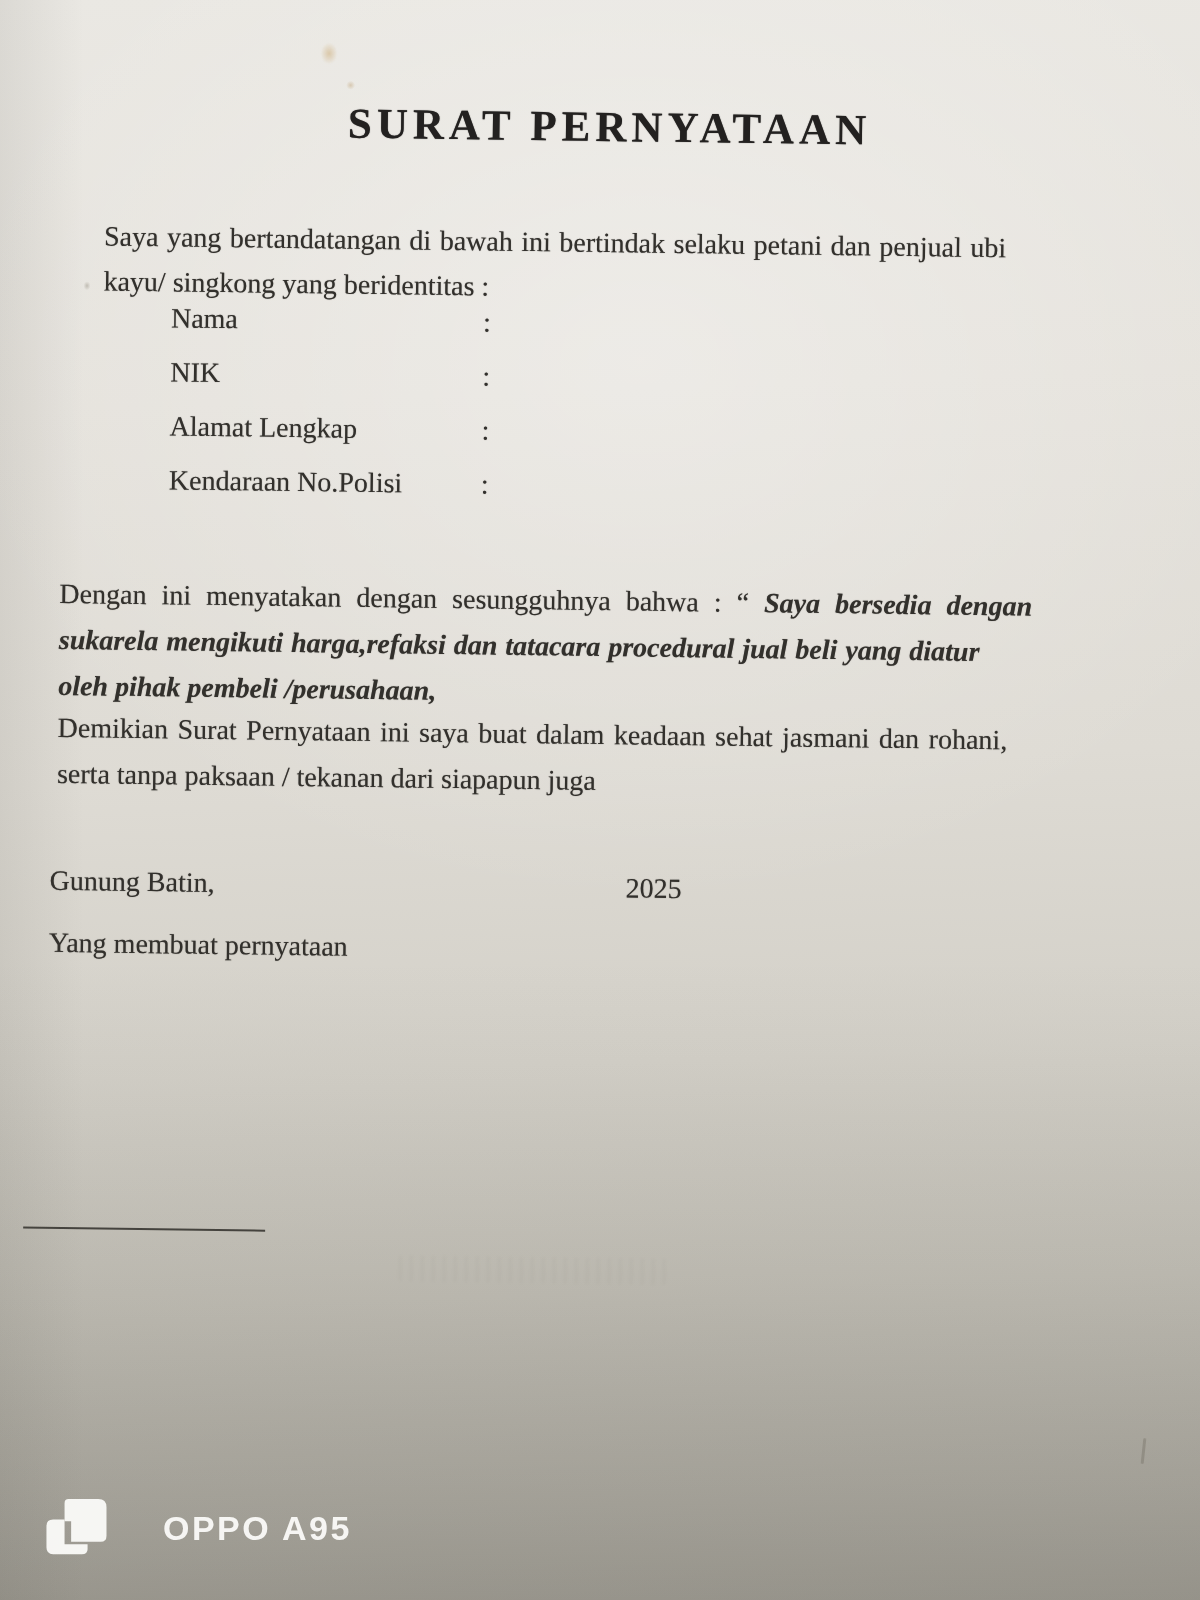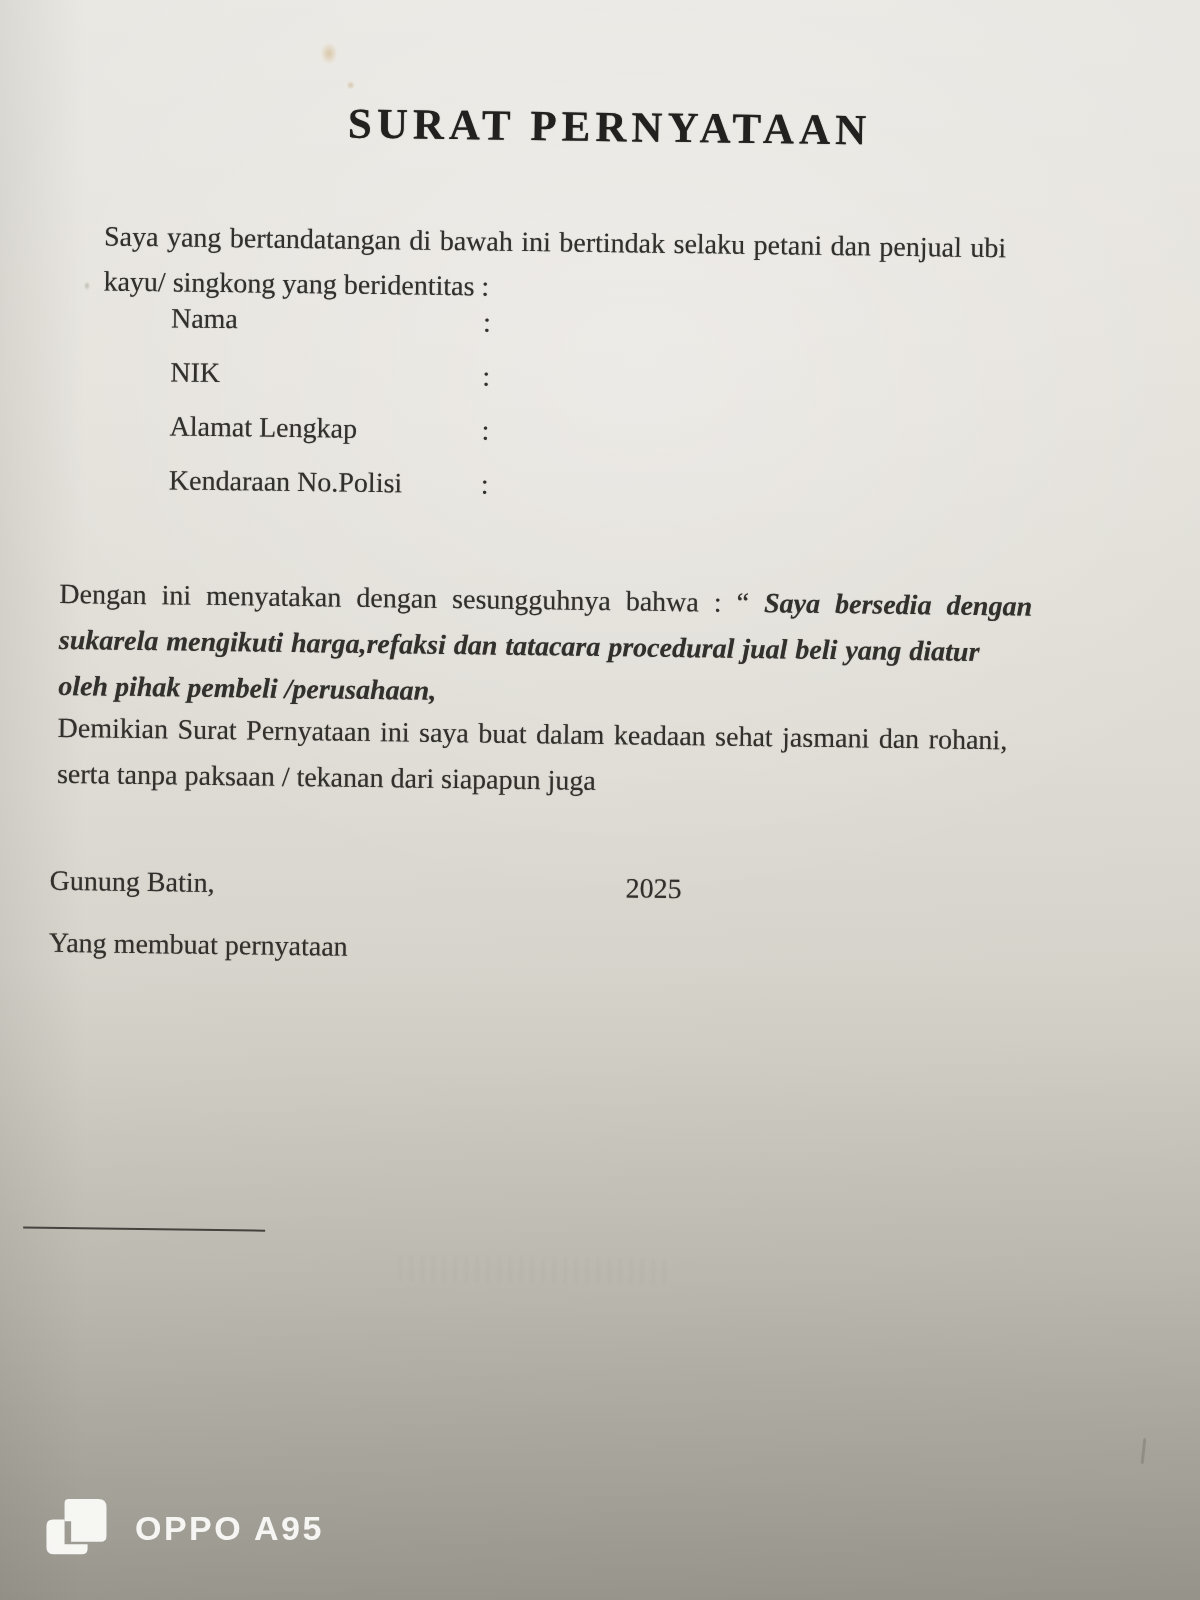--- a/index.html
+++ b/index.html
@@ -75,21 +75,21 @@
     background: radial-gradient(rgba(120,112,96,0.35), rgba(120,112,96,0) 70%); }
   .speck2 { left: 1142px; top: 1438px; width: 3px; height: 26px; border-radius: 2px;
     background: rgba(112,106,94,0.35); transform: rotate(6deg); filter: blur(0.4px); }
   
   .watermark {
     position: absolute; left: 44px; top: 1490px; height: 74px;
     display: flex; align-items: center;
   }
   .wm-logo { width: 74px; height: 74px; opacity: 0.93; }
   .wm-text {
-    margin-left: 17px; margin-top: 2px;
+    margin-left: 45px; margin-top: 2px;
     font-family: "Liberation Sans", sans-serif;
     font-size: 34px; font-weight: 700; letter-spacing: 2.5px;
     color: rgba(253,253,251,0.92);
     text-shadow: none; white-space: nowrap;
   }
 </style>
 </head>
 <body>
 
 <div class="photo">

